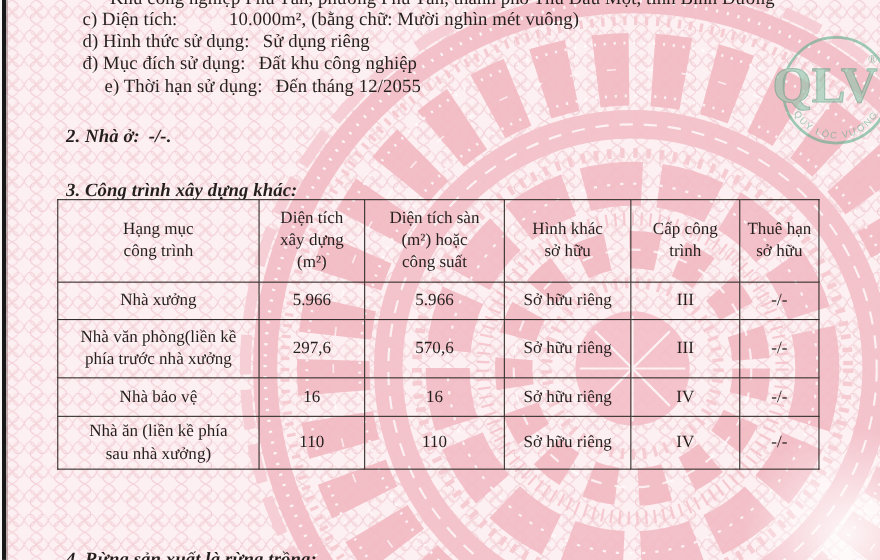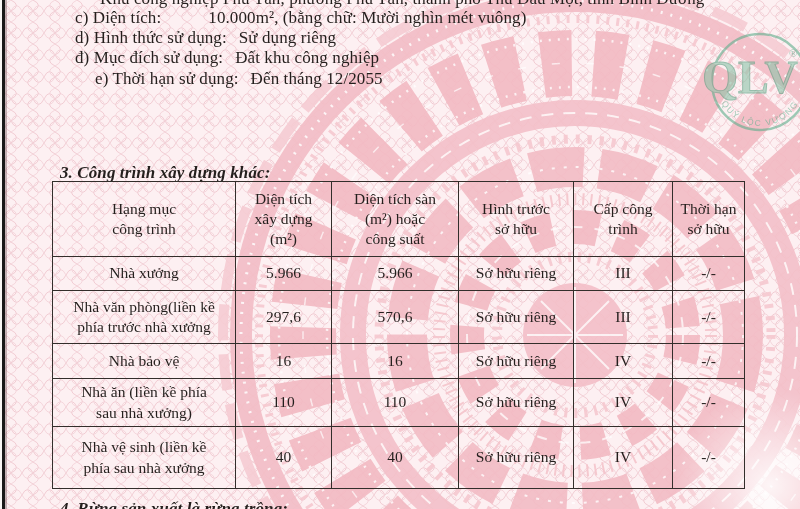--- a/index.html
+++ b/index.html
@@ -117,20 +117,23 @@
     <div class="line l-dd">
       <span class="lbl">đ) Mục đích sử dụng:</span><span class="val">Đất khu công nghiệp</span>
     </div>
     <div class="line l-d">
       <span class="lbl">d) Hình thức sử dụng:</span><span class="val">Sử dụng riêng</span>
     </div>
     <div class="line l-e">
       <span class="lbl">e) Thời hạn sử dụng:</span><span class="val">Đến tháng 12/2055</span>
     </div>
 
+    <div class="line bi l-s2">
+      <span>2. Nhà ở:</span><span class="val">-/-.</span>
+    </div>
     <div class="line bi l-s3">
       <span>3. Công trình xây dựng khác:</span>
     </div>
 
     <table class="cert">
       <colgroup>
         <col style="width:183px">
           <col style="width:96px">
           <col style="width:127px">
         <col style="width:115px">
@@ -140,25 +143,25 @@
       <tbody>
           <tr class="r-h">
         <th>Hạng mục
 công trình</th>
         <th>Diện tích
 xây dựng
 (m²)</th>
         <th>Diện tích sàn
 (m²) hoặc
 công suất</th>
-        <th>Hình trước
+        <th>Hình khác
 sở hữu</th>
         <th>Cấp công
 trình</th>
-        <th>Thời hạn
+        <th>Thuê hạn
 sở hữu</th>
       </tr>
       <tr class="r-1">
         <td>Nhà xưởng</td>
         <td>5.966</td>
         <td>5.966</td>
         <td>Sở hữu riêng</td>
         <td>III</td>
         <td>-/-</td>
       </tr>
@@ -181,29 +184,20 @@
       </tr>
       <tr class="r-4">
         <td>Nhà ăn (liền kề phía
 sau nhà xưởng)</td>
         <td>110</td>
         <td>110</td>
         <td>Sở hữu riêng</td>
         <td>IV</td>
         <td>-/-</td>
       </tr>
-      <tr class="r-5">
-        <td>Nhà vệ sinh (liền kề
-phía sau nhà xưởng</td>
-        <td>40</td>
-        <td>40</td>
-        <td>Sở hữu riêng</td>
-        <td>IV</td>
-        <td>-/-</td>
-      </tr>
     </tbody>
       </table>
 
     <div class="line bi clipped-bottom">
       <span>4. Rừng sản xuất là rừng trồng:</span>
     </div>
 
   </div>
 </div>
 

